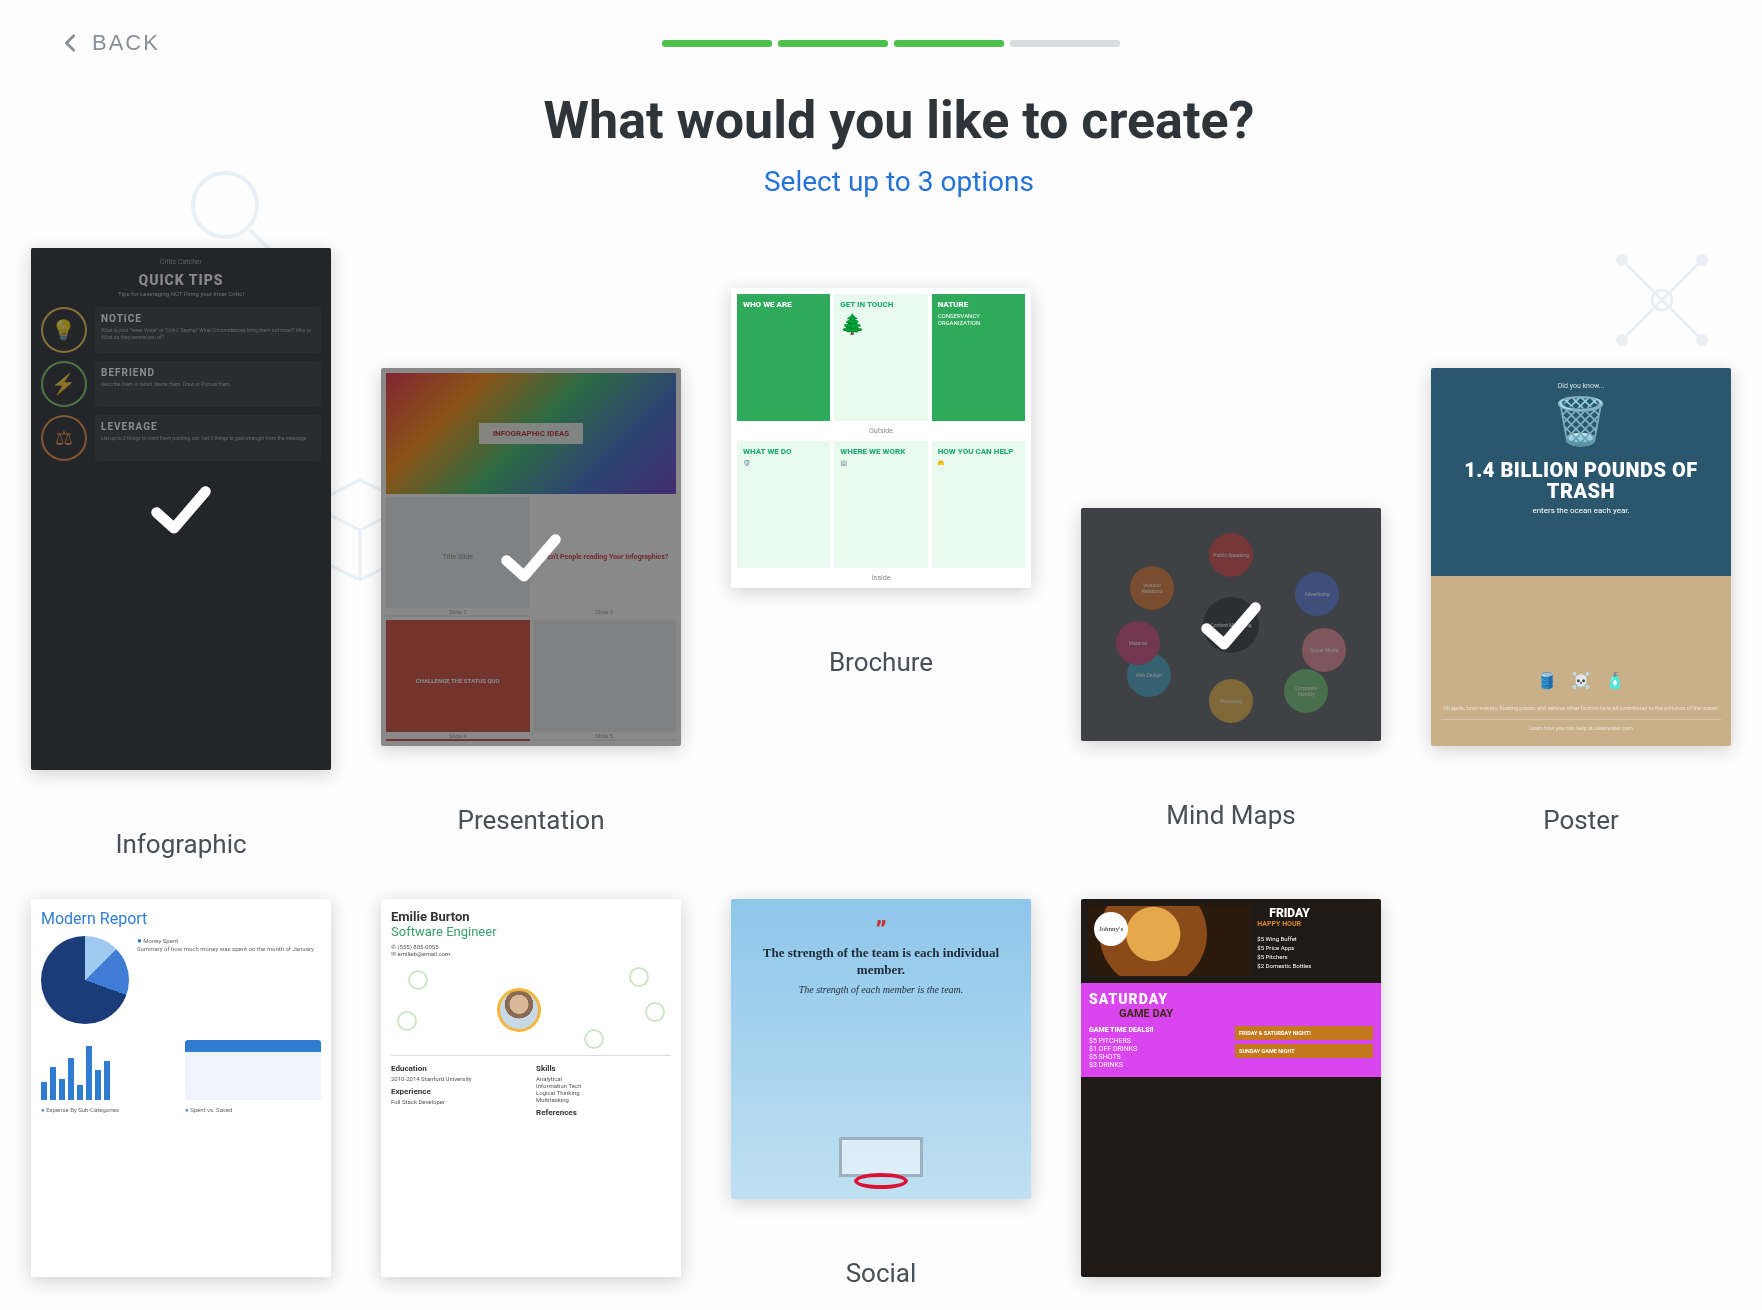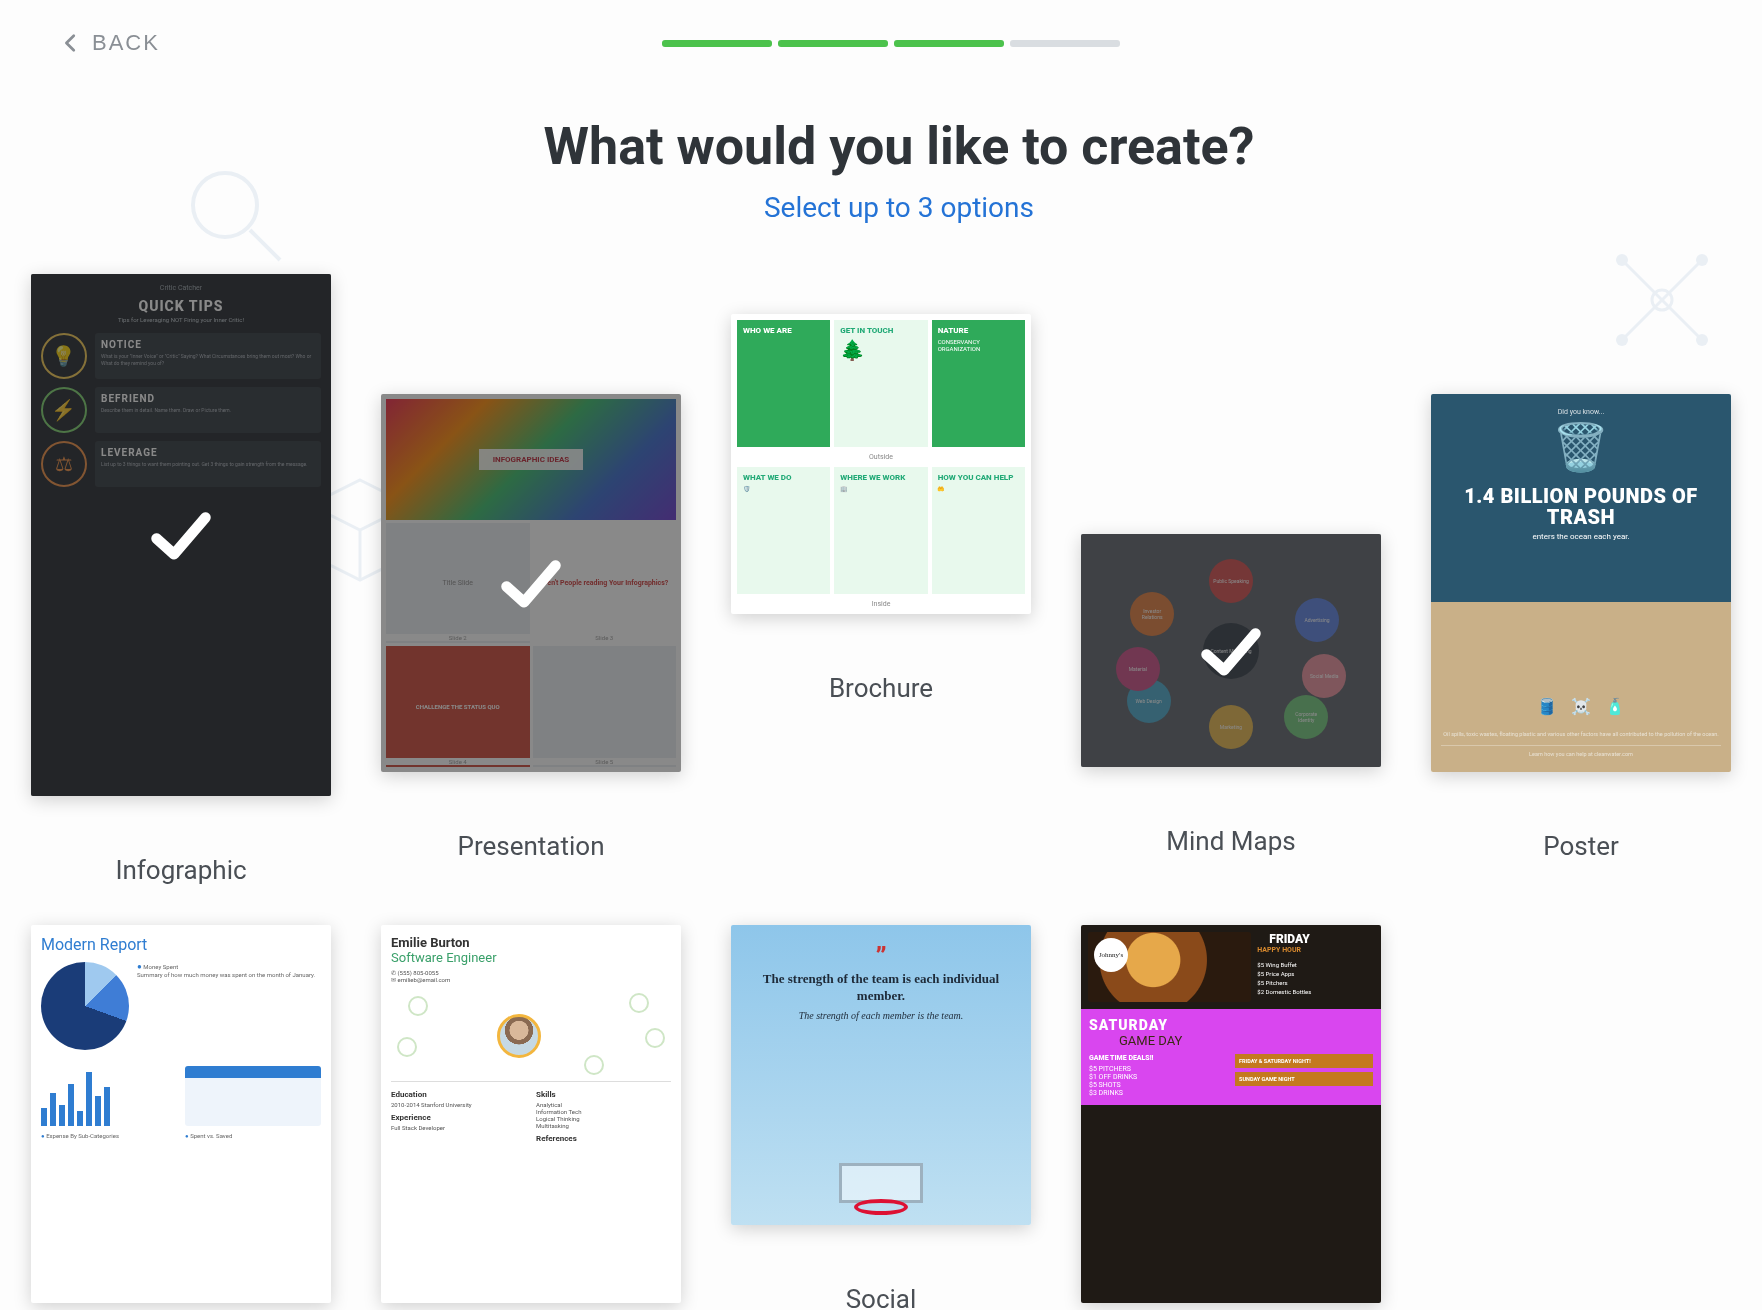--- a/index.html
+++ b/index.html
@@ -51,21 +51,21 @@
   .progress .seg {
     width: 110px;
     height: 7px;
     border-radius: 3px;
     background: #d9dde1;
   }
   .progress .seg.fill { background: #4cc24c; }
 
   .heading {
     text-align: center;
-    margin-top: 60px;
+    margin-top: 34px;
     padding-left: 36px;
   }
   .heading h1 {
     font-size: 52px;
     font-weight: 700;
     color: #2f3439;
   }
   .heading .sub {
     margin-top: 14px;
     font-size: 28px;
@@ -198,21 +198,21 @@
   .t-social .hoop .ring{position:absolute;bottom:10px;left:50%;transform:translateX(-50%);width:54px;height:16px;border:4px solid #d13;border-radius:50%;}
 
   .t-flyer{background:#1f1a15;color:#fff;font-size:7px;}
   .t-flyer .sec{display:flex;gap:6px;padding:7px;}
   .t-flyer .food{flex:1.4;background:radial-gradient(circle at 40% 40%,#e6a84a 25%,#8a4a1a 26% 50%,#2a1a0e 51%);border-radius:3px;min-height:70px;position:relative;}
   .t-flyer .food::after{content:"Johnny's";position:absolute;top:6px;left:6px;background:#fff;color:#222;border-radius:50%;width:34px;height:34px;display:flex;align-items:center;justify-content:center;font-family:cursive;font-size:7px;}
   .t-flyer .info{flex:1;}
   .t-flyer .bigt{font-weight:900;font-size:12px;padding-left:12px;}
   .t-flyer .org{background:#d946ef;padding:8px;}
   .t-flyer .sat{font-weight:900;font-size:14px;letter-spacing:1px;}
-  .t-flyer .gm{font-size:13px;color:#3b2a14;font-weight:400;padding-left:30px;}
+  .t-flyer .gm{font-size:11px;color:#3b2a14;font-weight:700;padding-left:30px;}
   .t-flyer .cols2{display:flex;gap:8px;margin-top:6px;}
   .t-flyer .cols2 > div{flex:1;}
   .t-flyer .cols2 .bx{background:#c4791f;padding:4px;font-size:5.5px;}
 
 </style>
 </head>
 <body>
 
 <svg class="bg-deco" style="top:160px;left:180px;width:110px;height:110px">
     <circle cx="45" cy="45" r="32" fill="none" stroke="currentColor" stroke-width="4"></circle>

